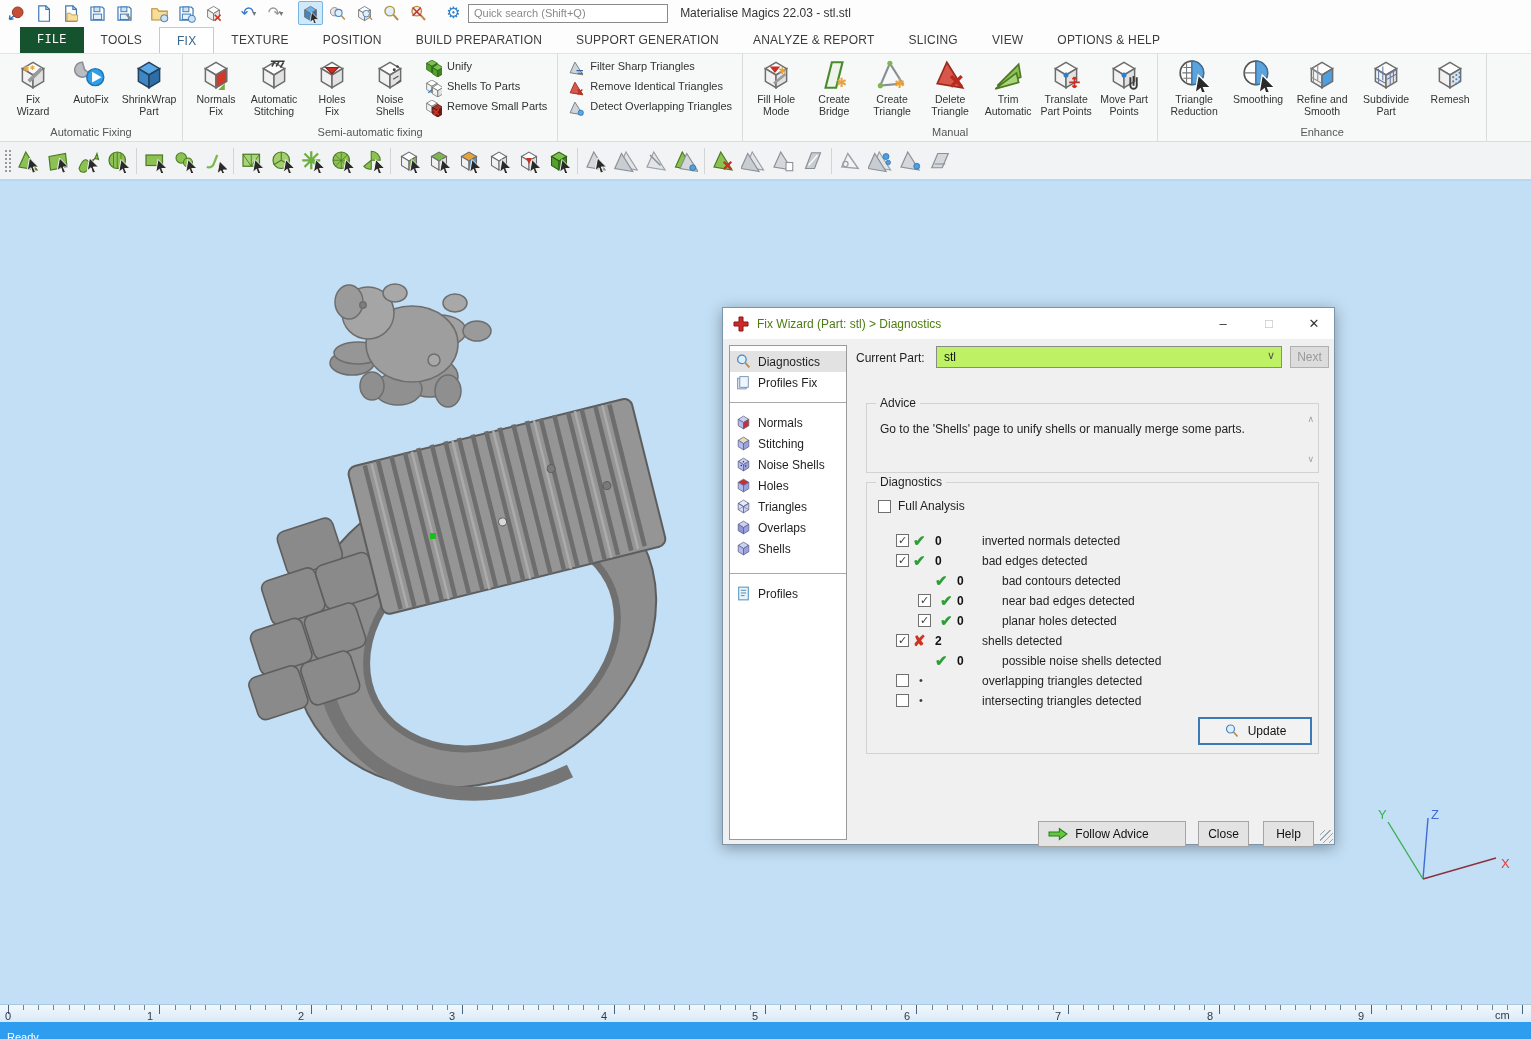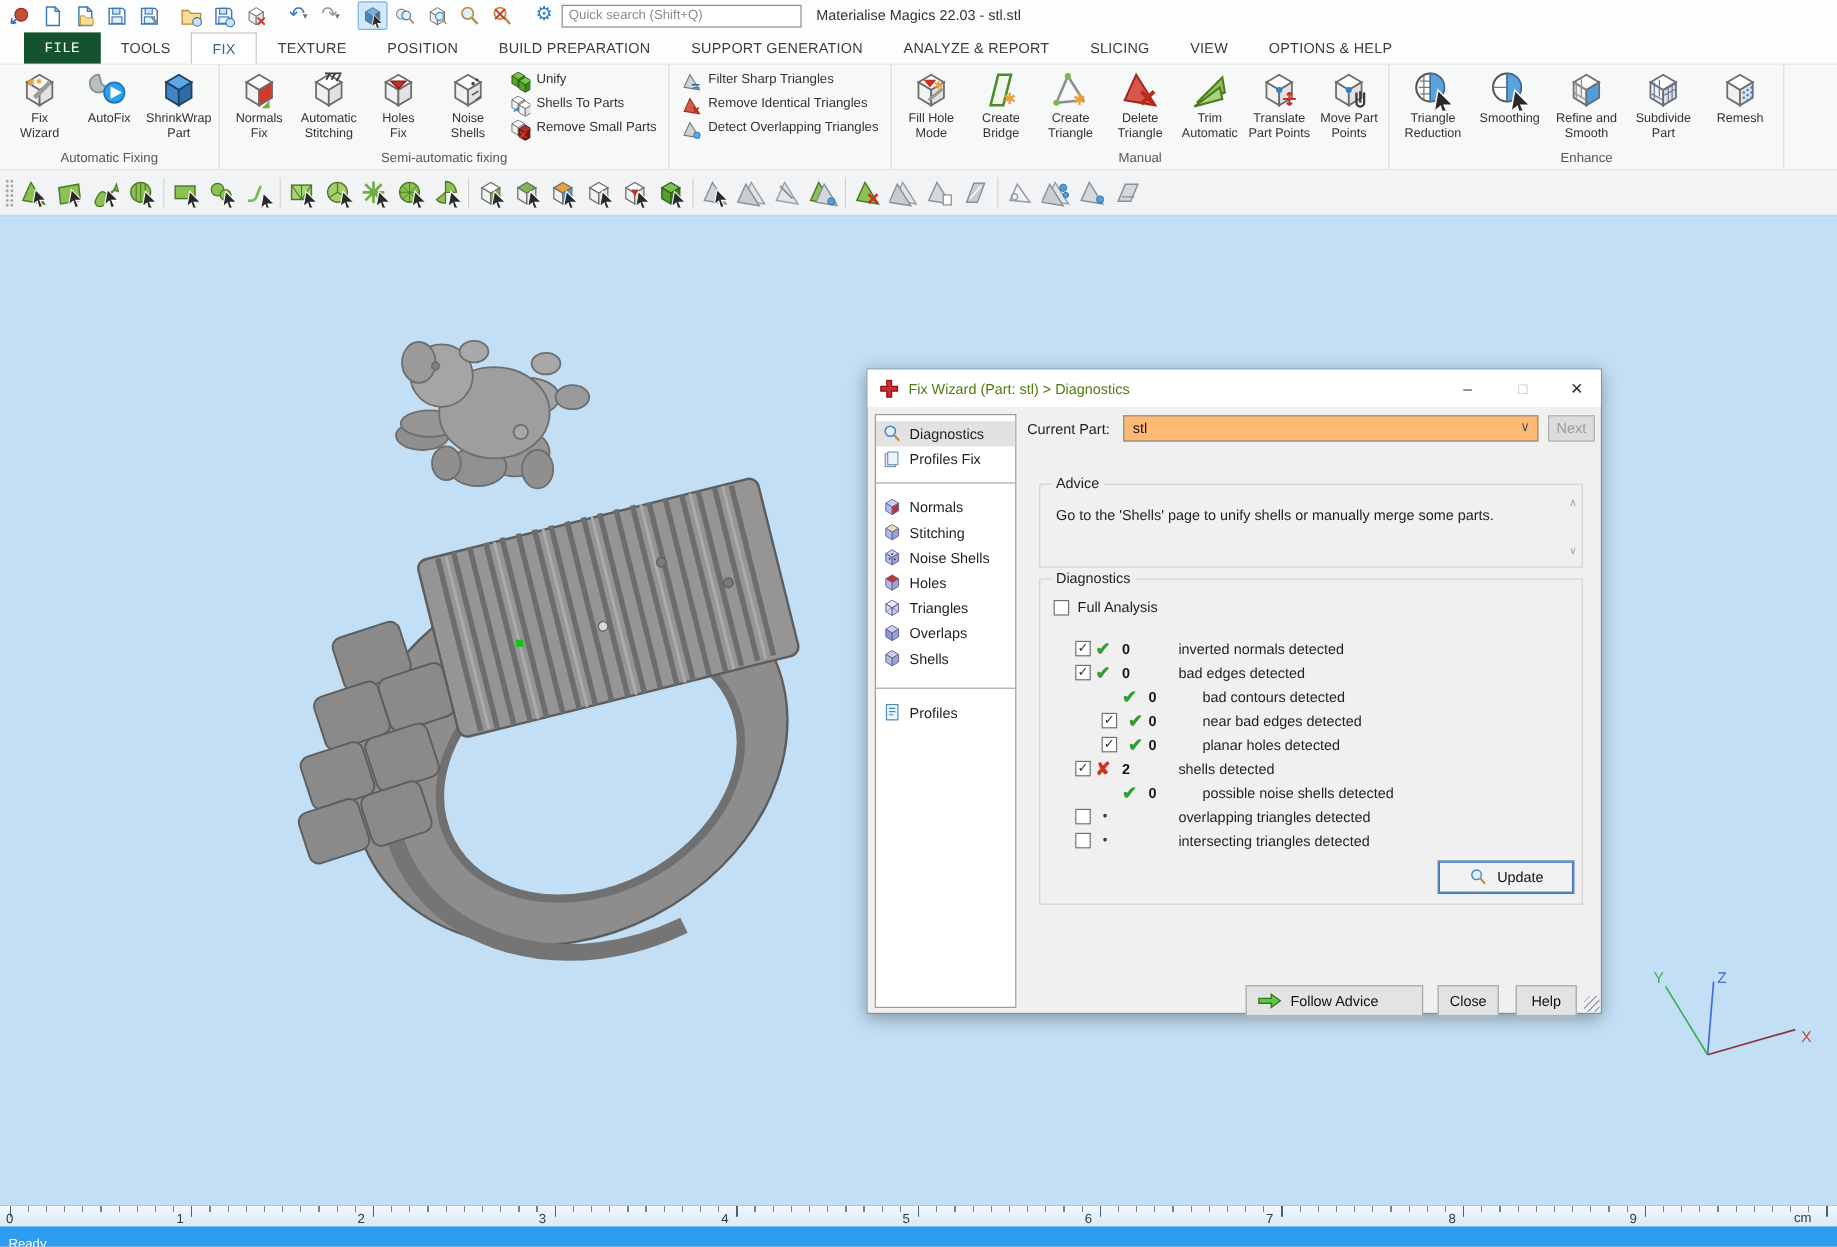--- a/index.html
+++ b/index.html
@@ -92,21 +92,21 @@
   #dlg-side { position:absolute; left:6px; top:37px; width:118px; height:495px;
     background:#fff; border:1px solid #9a9a9a; padding-top:5px; }
   .sitem { height:21px; display:flex; align-items:center; gap:6px; padding-left:5px;
     font-size:12px; color:#1f1f1f; }
   .sitem.sel { background:#e2e2e2; }
   .sitem svg { width:17px; height:17px; flex:none; }
   .ssep { height:1px; background:#a9a9a9; margin:9px 0; }
 
   .dlabel-cp { position:absolute; left:133px; top:43px; font-size:12px; color:#1f1f1f; }
   #combo { position:absolute; left:213px; top:38px; width:346px; height:22px;
-    background:#fdba74; border:1px solid #8a8a8a; font-size:12px; color:#111;
+    background:#bef264; border:1px solid #8a8a8a; font-size:12px; color:#111;
     display:flex; align-items:center; padding-left:7px; }
   #combo .chev { position:absolute; right:6px; top:2px; color:#555; font-size:11px; }
   #next-btn { position:absolute; left:567px; top:38px; width:39px; height:22px;
     background:#dcdcdc; border:1px solid #b0b0b0; color:#9a9a9a; font-size:12px;
     display:flex; align-items:center; justify-content:center; }
 
   .groupbox { position:absolute; border:1px solid #d2d2d2; }
   .gcaption { position:absolute; top:-8px; left:9px; background:#f0f0f0; padding:0 4px;
     font-size:12px; color:#1f1f1f; }
   #gb-advice { left:143px; top:95px; width:453px; height:70px; }

